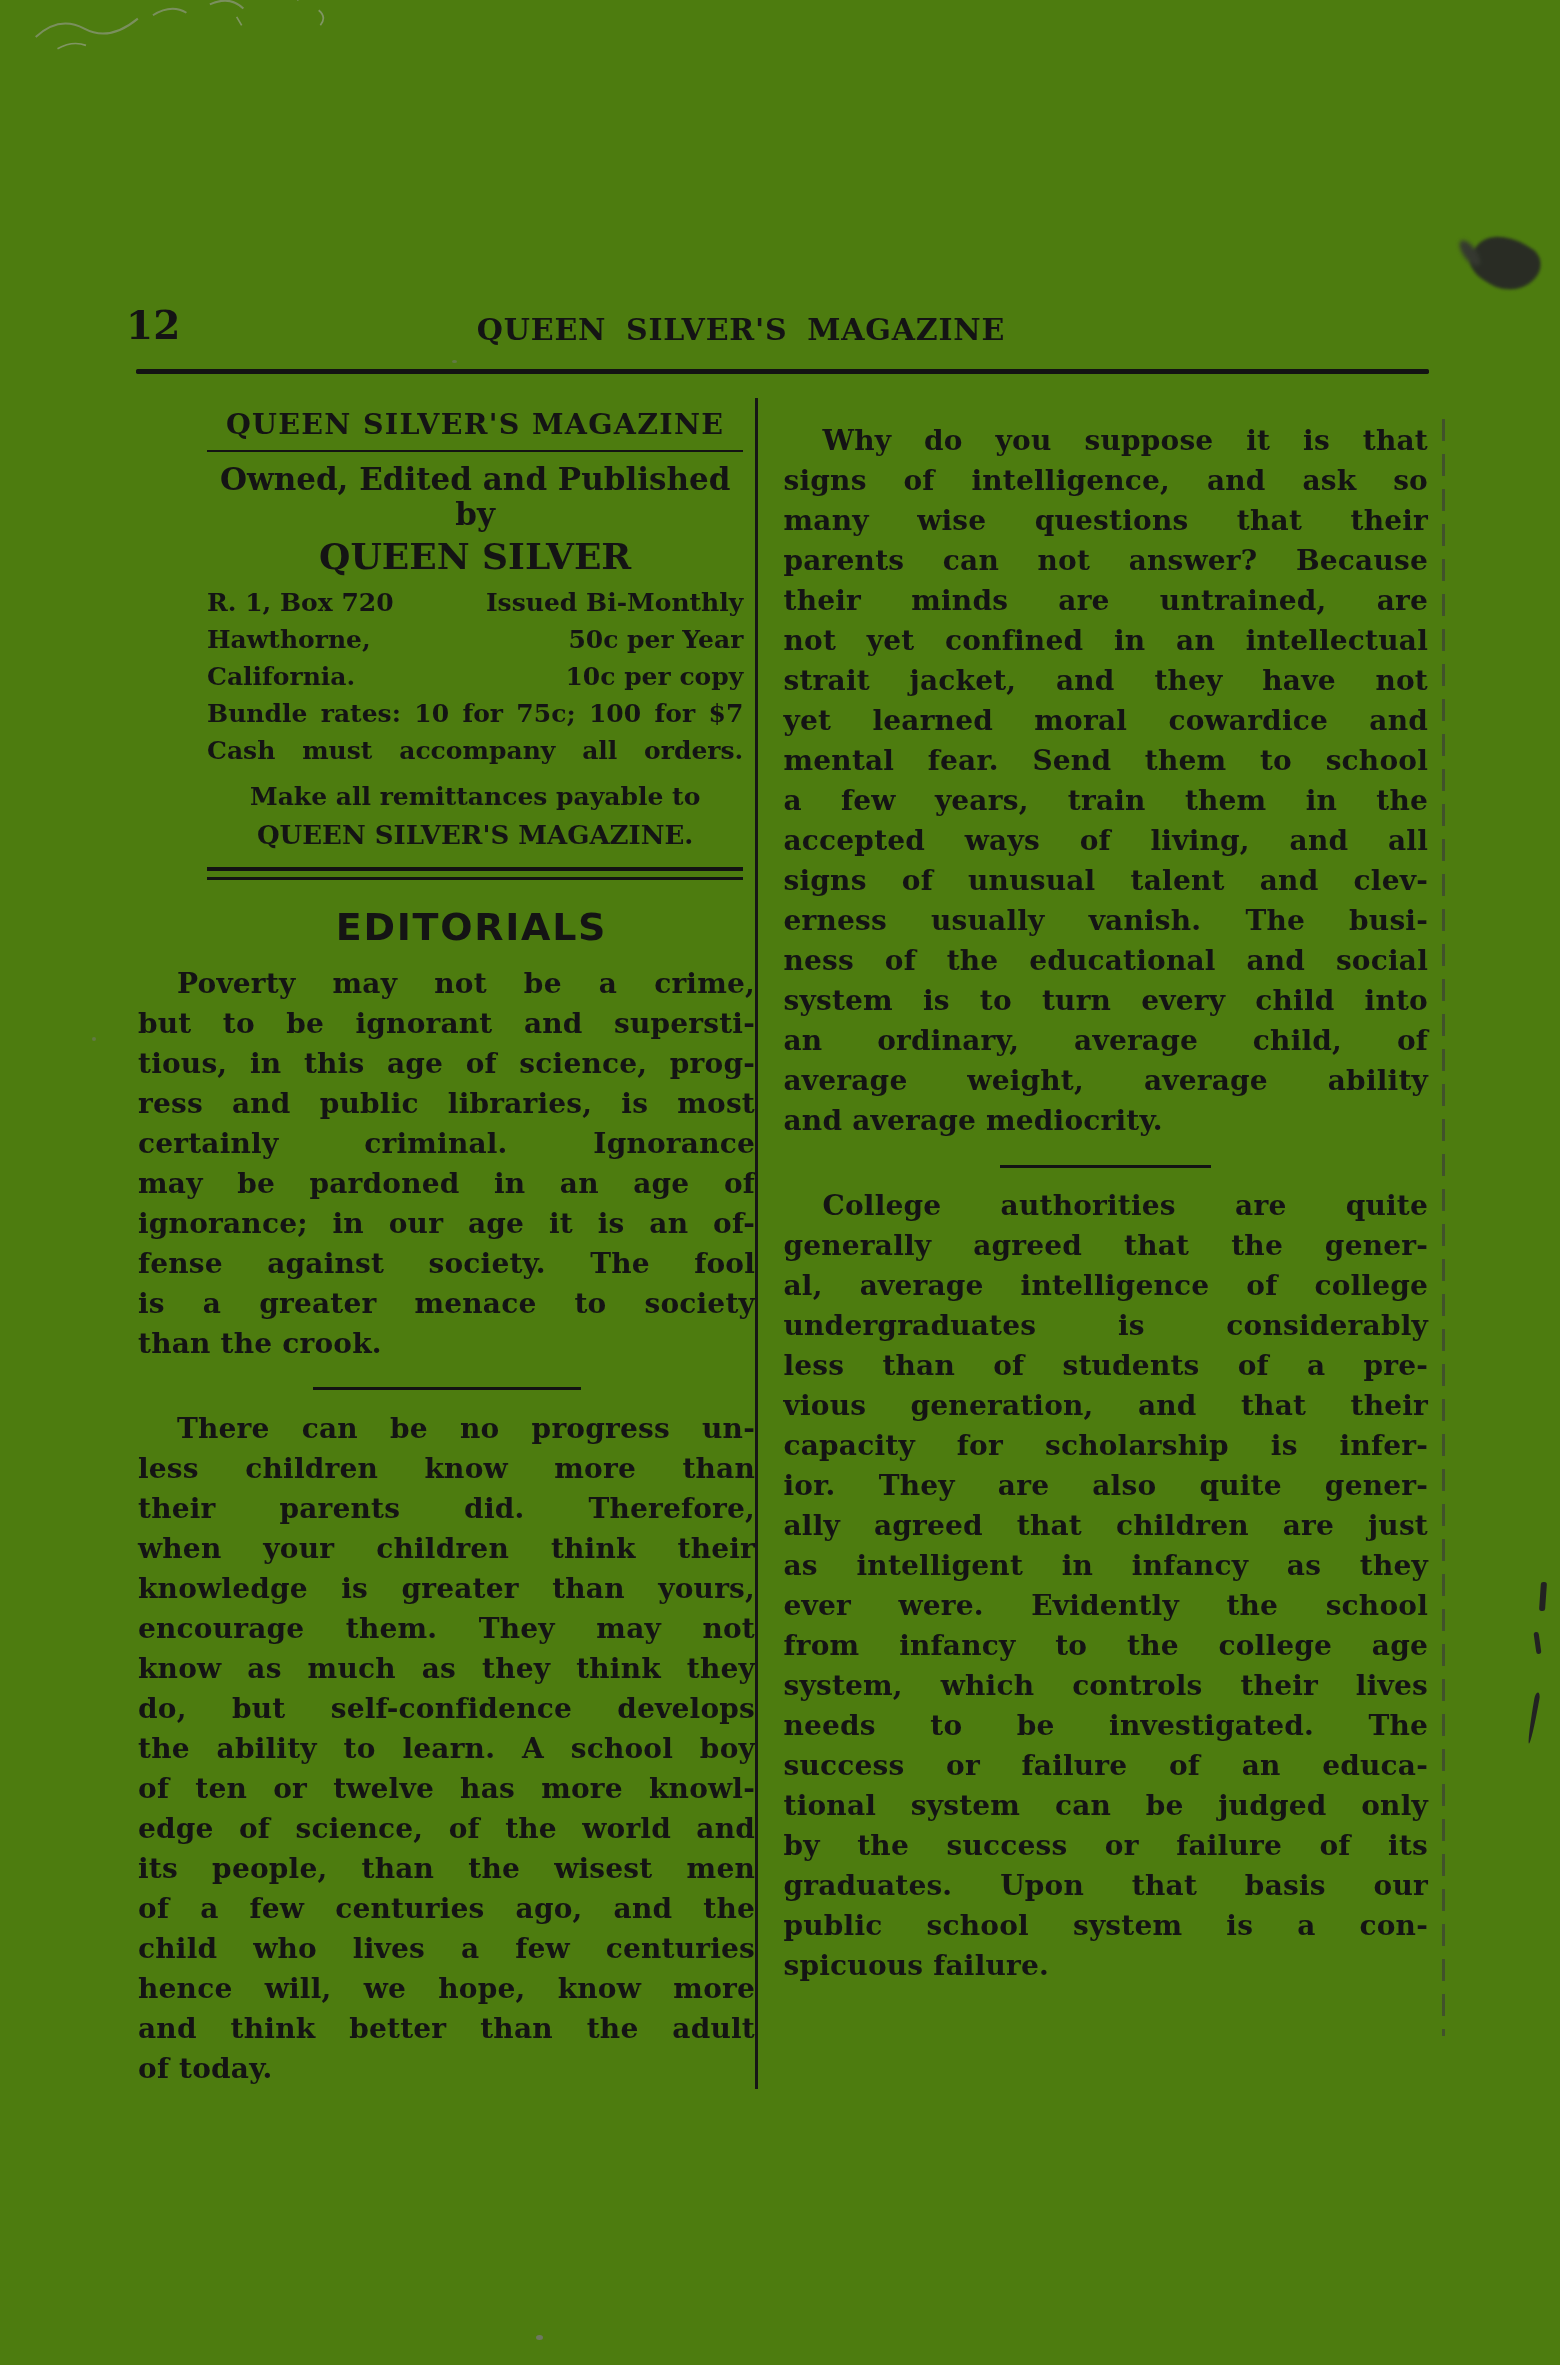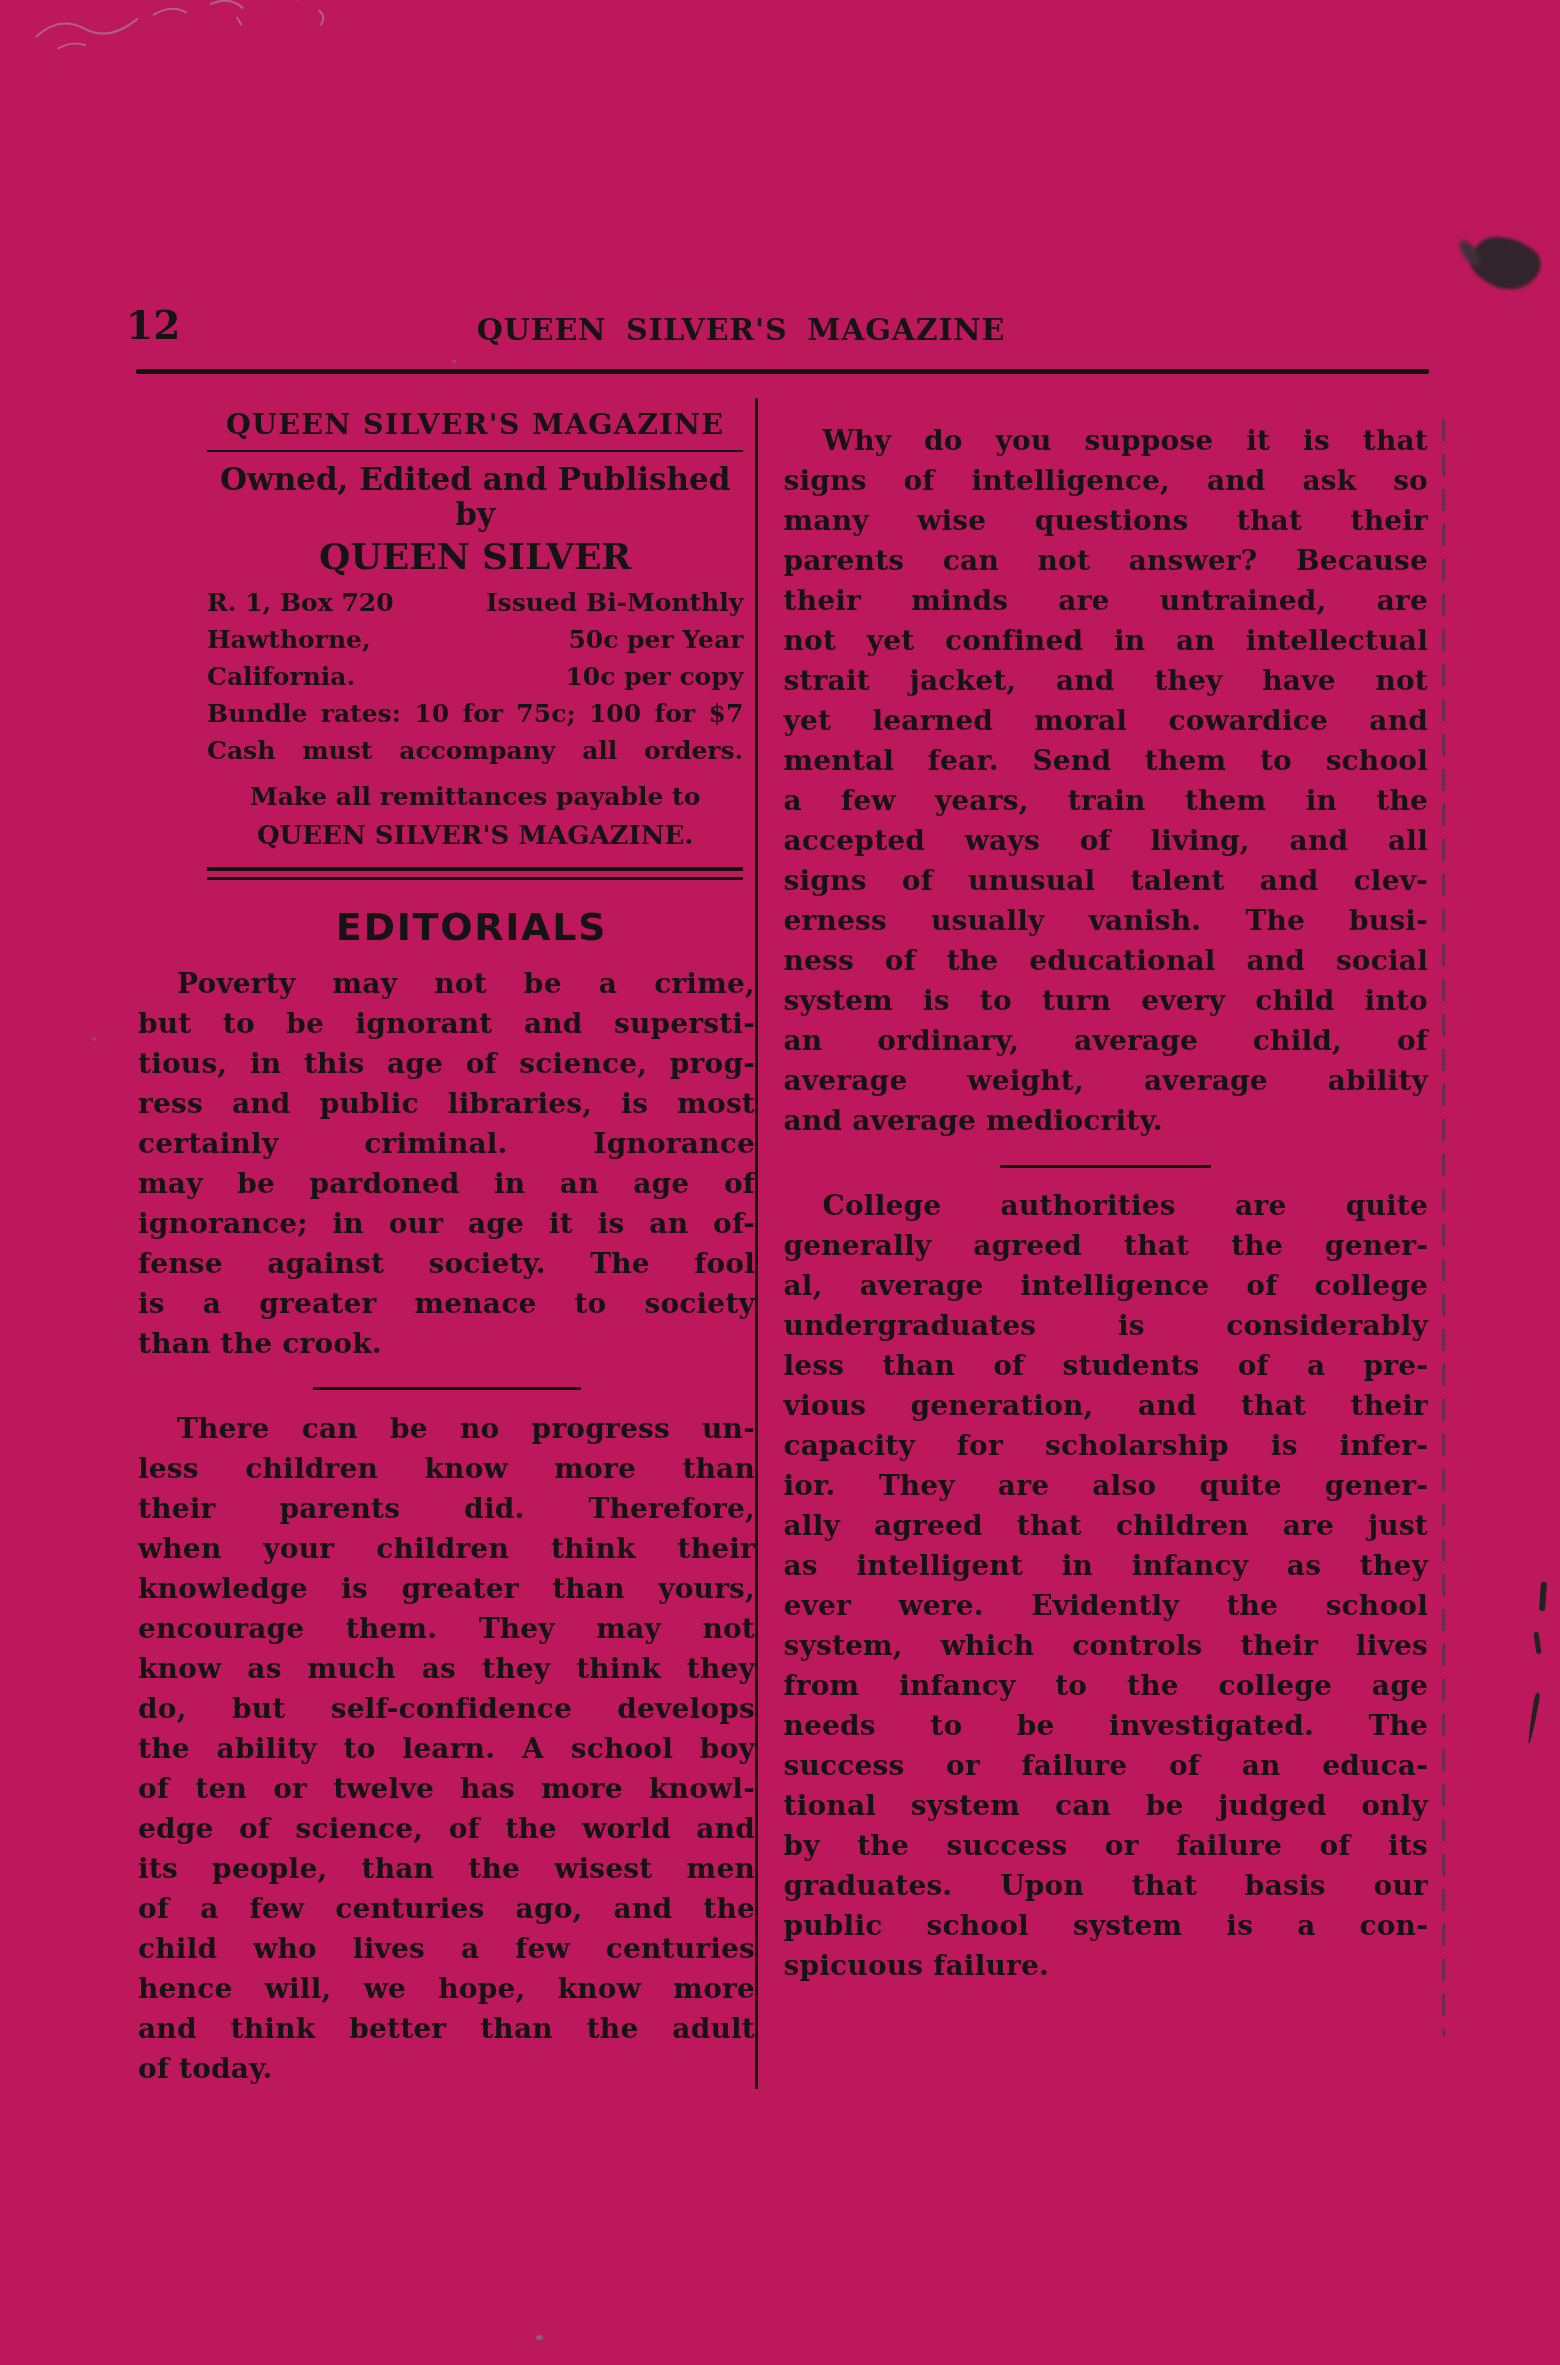--- a/index.html
+++ b/index.html
@@ -1,16 +1,16 @@
 <!DOCTYPE html>
 <html style="font-size:13.4px"><head>
 <meta charset="utf-8">
 <style>
   html,body{margin:0;padding:0;background:#ffffff;}
-  .page{position:relative;width:1561px;height:2366px;background:#be185d;overflow:hidden;
+  .page{position:relative;width:1561px;height:2366px;background:#4d7c0f;overflow:hidden;
         font-family:"DejaVu Serif","Liberation Serif",serif;color:#141414;}
 
   
   .page-number{position:absolute;top:302px;left:126px;font-size:39px;font-weight:700;}
   .running-title{position:absolute;top:312px;left:138px;width:1206px;text-align:center;
                  font-size:30px;font-weight:700;letter-spacing:0.8px;word-spacing:8.4px;}
   .top-rule{position:absolute;top:369px;left:136px;width:1293px;height:5px;background:#131313;border-radius:1.7px;}
 
   
   .columns{position:absolute;top:395px;left:138px;width:1290px;display:flex;align-items:stretch;}
@@ -184,22 +184,22 @@
             <div class="line">generally agreed that the gener-</div>
             <div class="line">al, average intelligence of college</div>
             <div class="line">undergraduates is considerably</div>
             <div class="line">less than of students of a pre-</div>
             <div class="line">vious generation, and that their</div>
             <div class="line">capacity for scholarship is infer-</div>
             <div class="line">ior. They are also quite gener-</div>
             <div class="line">ally agreed that children are just</div>
             <div class="line">as intelligent in infancy as they</div>
             <div class="line">ever were. Evidently the school</div>
+            <div class="line">from infancy to the college age</div>
             <div class="line">system, which controls their lives</div>
-            <div class="line">from infancy to the college age</div>
             <div class="line">needs to be investigated. The</div>
             <div class="line">success or failure of an educa-</div>
             <div class="line">tional system can be judged only</div>
             <div class="line">by the success or failure of its</div>
             <div class="line">graduates. Upon that basis our</div>
             <div class="line">public school system is a con-</div>
             <div class="line last">spicuous failure.</div>
           </div>
         </div>
     </div>

